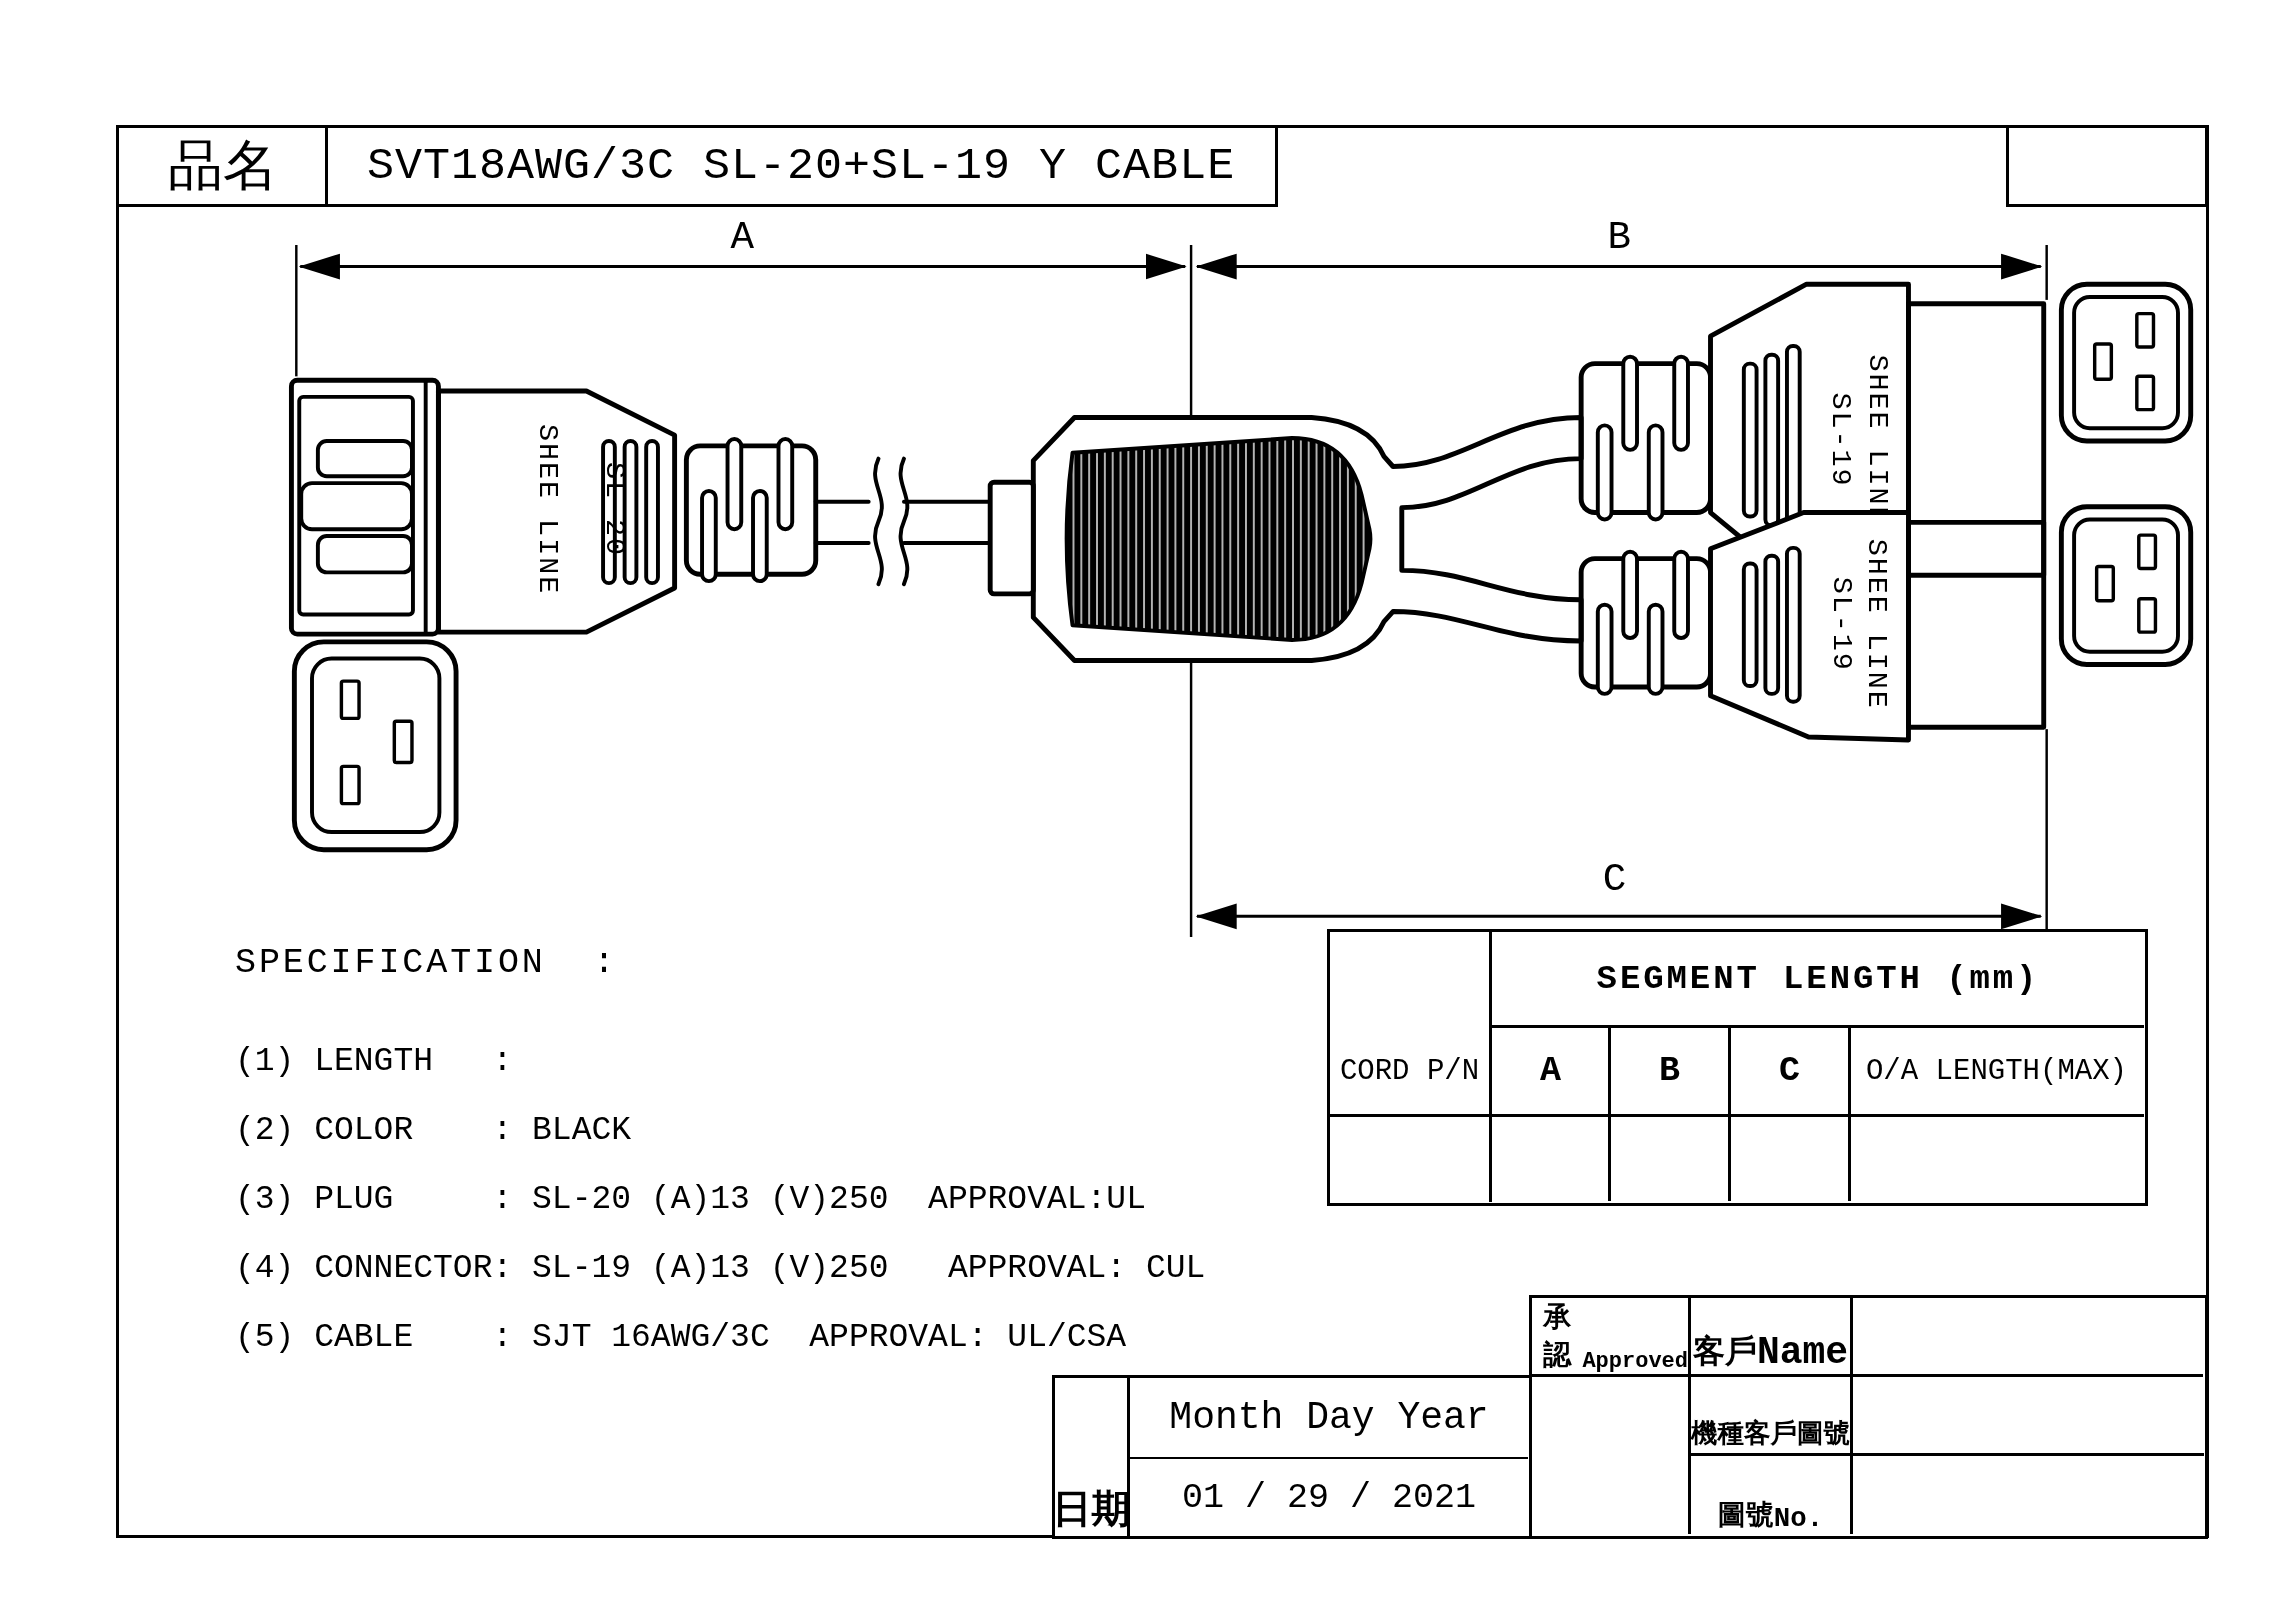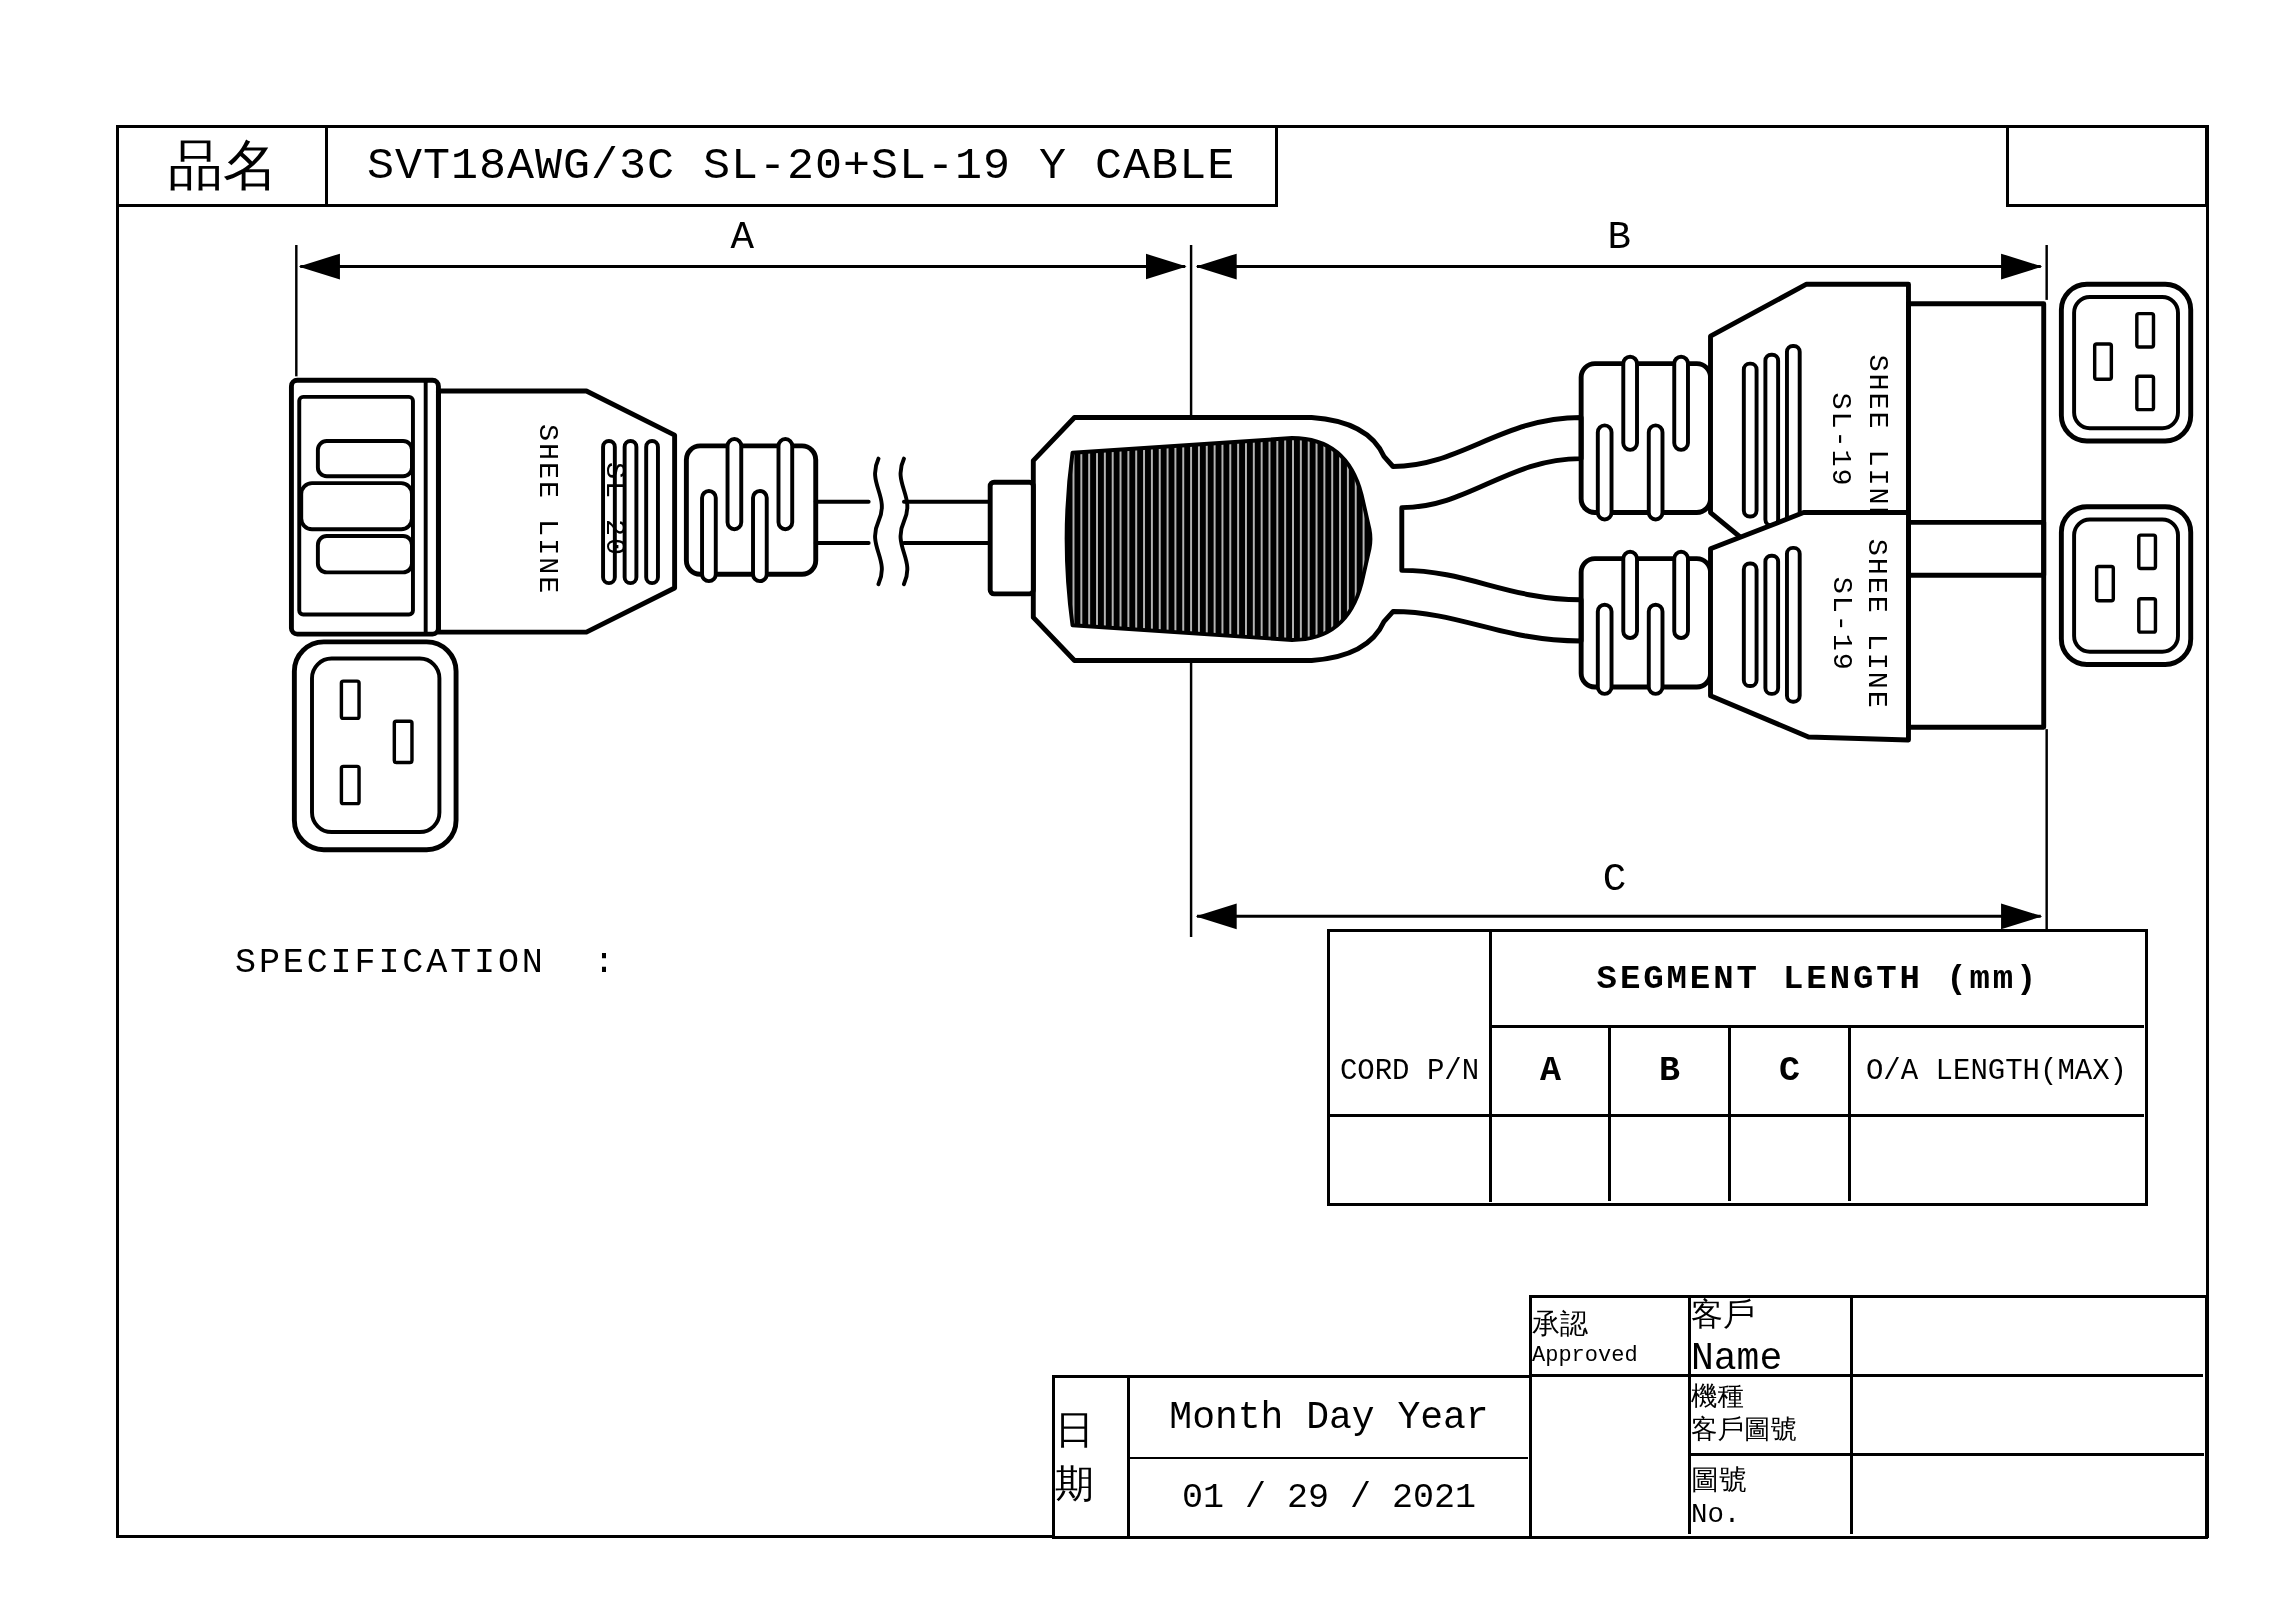--- a/index.html
+++ b/index.html
@@ -1,21 +1,21 @@
 <!DOCTYPE html>
 <html><head>
 <meta charset="utf-8">
 <style>
   html,body{margin:0;padding:0;background:#fff;}
   .sheet{position:relative;width:2226px;height:1620px;background:#fff;
          font-family:"Liberation Mono","DejaVu Sans Mono",monospace;color:#000;overflow:hidden;}
   .abs{position:absolute;box-sizing:border-box;}
   .bx{position:absolute;box-sizing:border-box;border:3.9px solid #000;background:#fff;}
   .cc{display:flex;align-items:center;justify-content:center;text-align:center;}
-  .col{display:flex;flex-direction:column;align-items:flex-start;justify-content:center;text-align:center;}
+  .col{display:flex;flex-direction:row;align-items:flex-end;justify-content:center;text-align:center;font-weight:bold;}
   .gl{position:absolute;background:#000;}
   svg{position:absolute;left:0;top:0;}
   svg .o{fill:none;stroke:#000;stroke-width:5;stroke-linejoin:round;stroke-linecap:round;}
   svg .ow{fill:#fff;stroke:#000;stroke-width:5;stroke-linejoin:round;stroke-linecap:round;}
   svg .d{fill:none;stroke:#000;stroke-width:4;stroke-linejoin:round;stroke-linecap:round;}
   svg .dw{fill:#fff;stroke:#000;stroke-width:4;stroke-linejoin:round;}
   svg .dw2{fill:#fff;stroke:#000;stroke-width:3.5;stroke-linejoin:round;}
   svg .dim{stroke:#000;stroke-width:3;}
   svg .ext{stroke:#000;stroke-width:2.5;}
   svg text.dimlab{font:40px "Liberation Mono",monospace;text-anchor:middle;fill:#000;}
@@ -153,20 +153,27 @@
     <g>
       <rect class="o" x="2103" y="517" width="132" height="161" rx="26"></rect>
       <rect class="d" x="2116" y="530" width="106" height="135" rx="16"></rect>
       <rect class="dw2" x="2182" y="546" width="17" height="34" rx="2"></rect>
       <rect class="dw2" x="2139" y="578" width="17" height="35" rx="2"></rect>
       <rect class="dw2" x="2182" y="611" width="17" height="34" rx="2"></rect>
     </g>
   </svg>
 
   <div class="abs spec-head" style="left:235px;top:943px;">SPECIFICATION  :</div>
+  <div class="abs" style="left:235px;top:1027px;">
+    <div class="spec-line">(1) LENGTH   :</div>
+    <div class="spec-line">(2) COLOR    : BLACK</div>
+    <div class="spec-line">(3) PLUG     : SL-20 (A)13 (V)250  APPROVAL:UL</div>
+    <div class="spec-line">(4) CONNECTOR: SL-19 (A)13 (V)250   APPROVAL: CUL</div>
+    <div class="spec-line">(5) CABLE    : SJT 16AWG/3C  APPROVAL: UL/CSA</div>
+  </div>
 
   <div class="bx" style="left:1327px;top:929px;width:821px;height:277px;">
     <div class="gl" style="left:159px;top:0;width:2.9px;height:270px;"></div>
     <div class="gl" style="left:159px;top:93px;width:655px;height:2.9px;"></div>
     <div class="gl" style="left:0;top:182px;width:814px;height:2.9px;"></div>
     <div class="gl" style="left:278px;top:93px;width:2.9px;height:176px;"></div>
     <div class="gl" style="left:398px;top:93px;width:2.9px;height:176px;"></div>
     <div class="gl" style="left:518px;top:93px;width:2.9px;height:176px;"></div>
     <div class="abs cc" style="left:162px;top:0;width:652px;height:93px;font-size:34px;font-weight:600;letter-spacing:2.9px;border-radius:12px;">SEGMENT LENGTH (mm)</div>
     <div class="abs cc" style="left:0;top:96px;width:159px;height:86px;font-size:29px;">CORD P/N</div>

